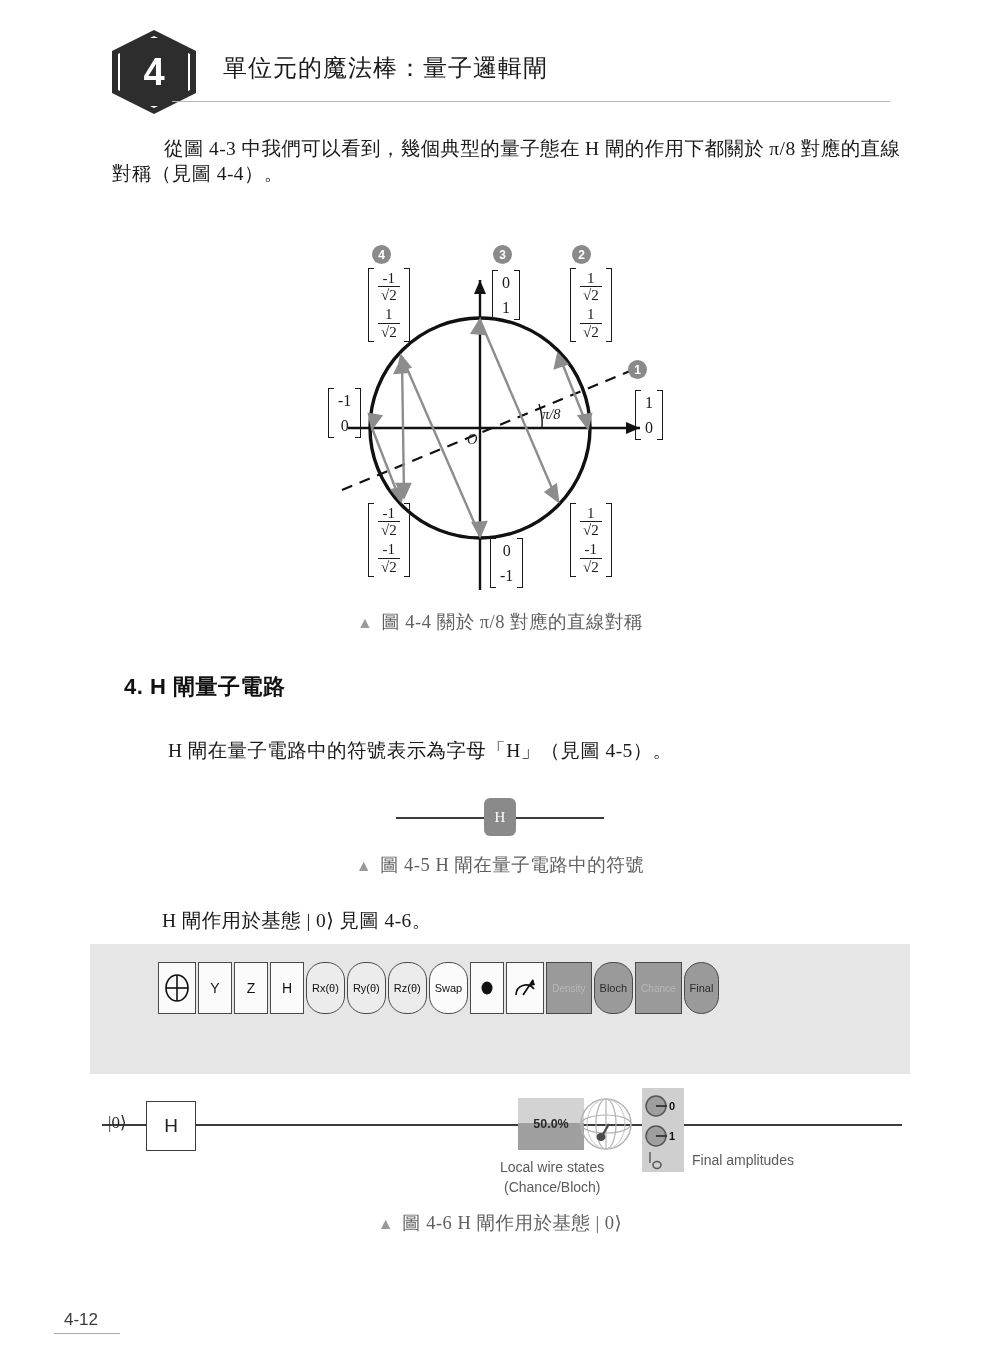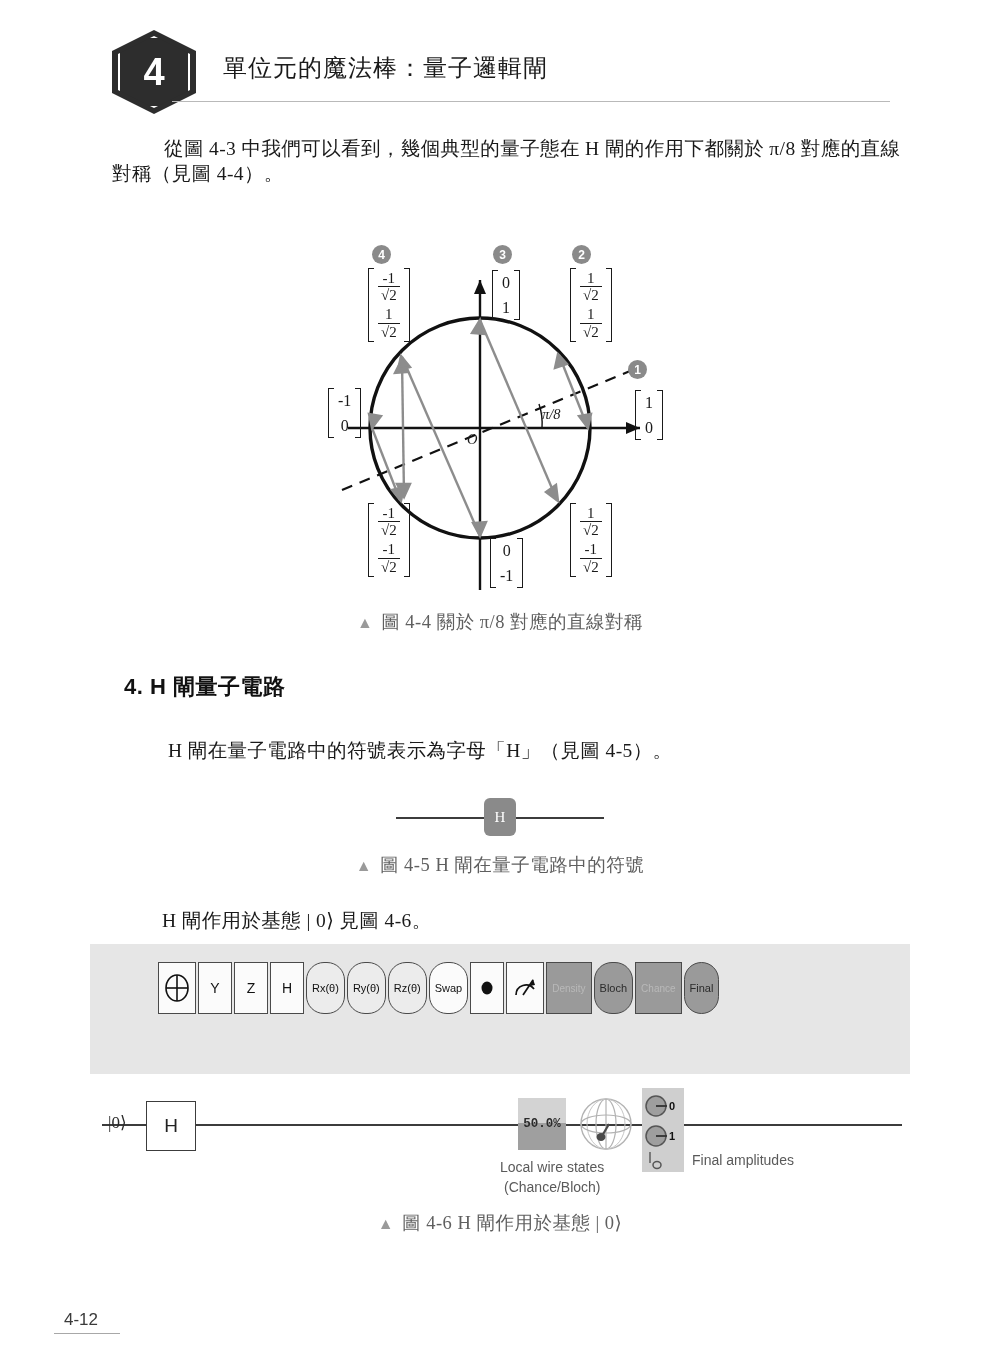--- a/index.html
+++ b/index.html
@@ -313,27 +313,27 @@
     align-items: center;
     justify-content: center;
     font-size: 19px;
     font-family: "Liberation Sans", sans-serif;
     color: #222;
   }
   .qc-chance {
     position: absolute;
     left: 428px;
     top: 24px;
-    width: 48px;
+    width: 66px;
     height: 52px;
     background: linear-gradient(#d3d3d3 0%, #d3d3d3 48%, #9f9f9f 48%, #9f9f9f 100%);
     display: flex;
     align-items: center;
     justify-content: center;
-    font-family: Liberation Mono, monospace;
+    font-family: Liberation Sans, sans-serif;
     font-size: 12.5px;
     font-weight: bold;
     color: #2b2b2b;
   }
   .qc-bloch {
     position: absolute;
     left: 488px;
     top: 22px;
     width: 56px;
     height: 56px;

